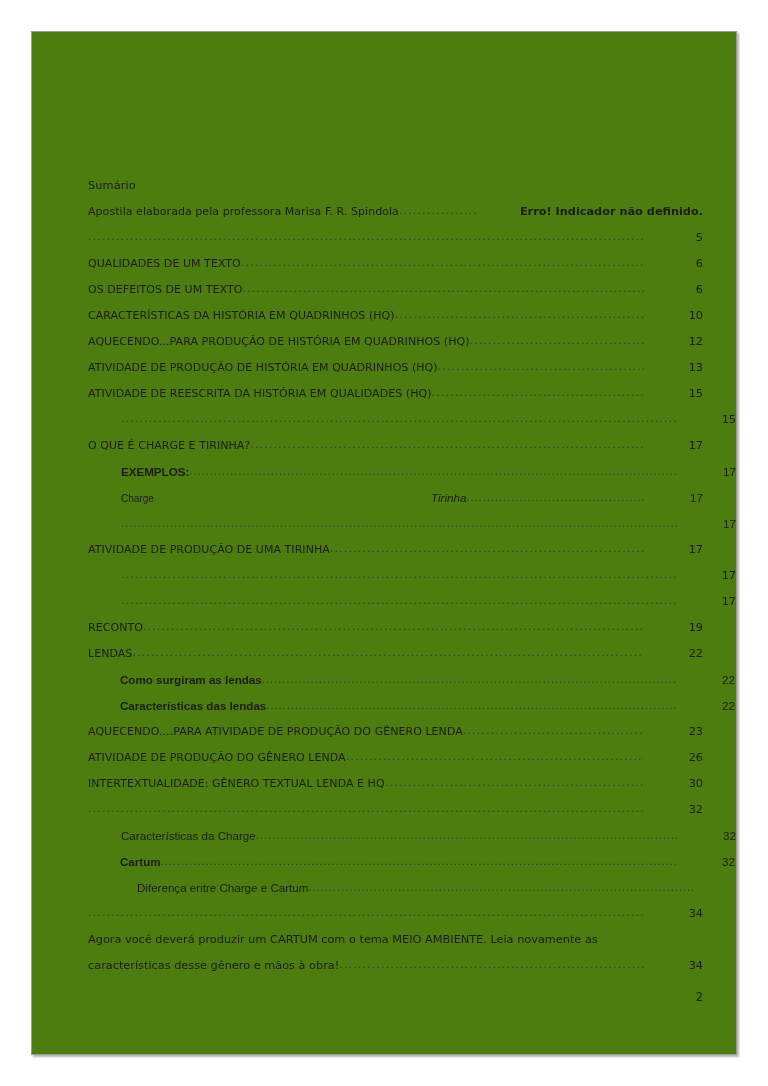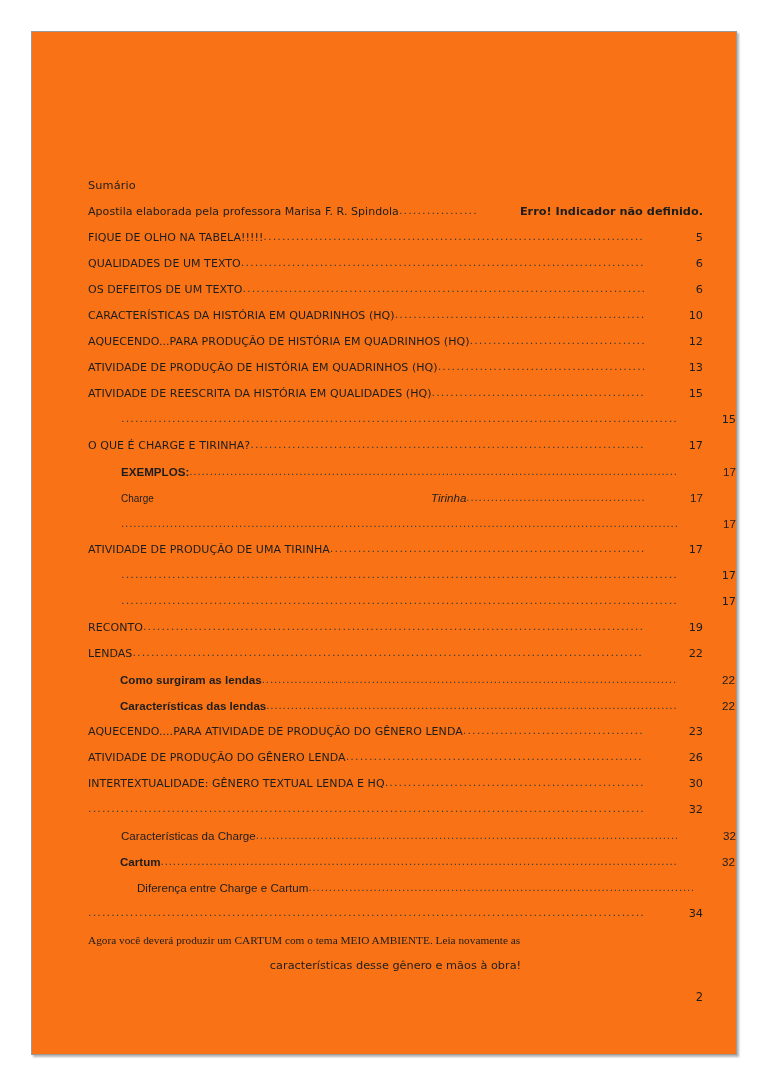--- a/index.html
+++ b/index.html
@@ -14,21 +14,21 @@
     -webkit-font-smoothing: antialiased;
   }
 
   
   #page-sheet {
     position: absolute;
     left: 31px;
     top: 31px;
     width: 706px;
     height: 1024px;
-    background: #f97316;
+    background: #4d7c0f;
     border: 1px solid #9a9a9a;
     box-sizing: border-box;
     box-shadow: 1.5px 1.5px 2px rgba(0,0,0,0.30);
     overflow: hidden;
   }
 
   
   #toc-body {
     position: absolute;
     left: 56px;
@@ -137,30 +137,28 @@
   
   .para-row {
     font-family: "DejaVu Sans", sans-serif;
     font-size: 11.3px;
     color: #1d1d1d;
     line-height: 26px;
   }
   .para-line1 {
     height: 26px;
     white-space: nowrap;
-    font-family: Liberation Serif, serif;
   }
   .para-line2 {
     display: flex;
-    align-items: center;
+    align-items: flex-start;
     height: 26px;
     width: 100%;
     white-space: nowrap;
     overflow: hidden;
-    flex-direction: column;
   }
 
   
   #page-number {
     position: absolute;
     left: 56px;
     top: 958px;
     width: 615px;
     text-align: right;
     font-family: "DejaVu Sans", sans-serif;
@@ -177,21 +175,20 @@
 
     <div class="toc-heading">Sumário</div>
 
     <div id="rows-a">
         <div class="toc-row ind-0 bold-page">
           <span class="toc-label">Apostila elaborada pela professora Marisa F. R. Spindola</span>
           <span class="toc-leader"></span>
           <span class="toc-page">Erro! Indicador não definido.</span>
         </div>
         <div class="toc-row ind-0">
-          <span class="toc-label">FIQUE DE OLHO NA TABELA!!!!!</span>
           <span class="toc-leader"></span>
           <span class="toc-page">5</span>
         </div>
         <div class="toc-row ind-0">
           <span class="toc-label">QUALIDADES DE UM TEXTO </span>
           <span class="toc-leader"></span>
           <span class="toc-page">6</span>
         </div>
         <div class="toc-row ind-0">
           <span class="toc-label">OS DEFEITOS DE UM TEXTO </span>

